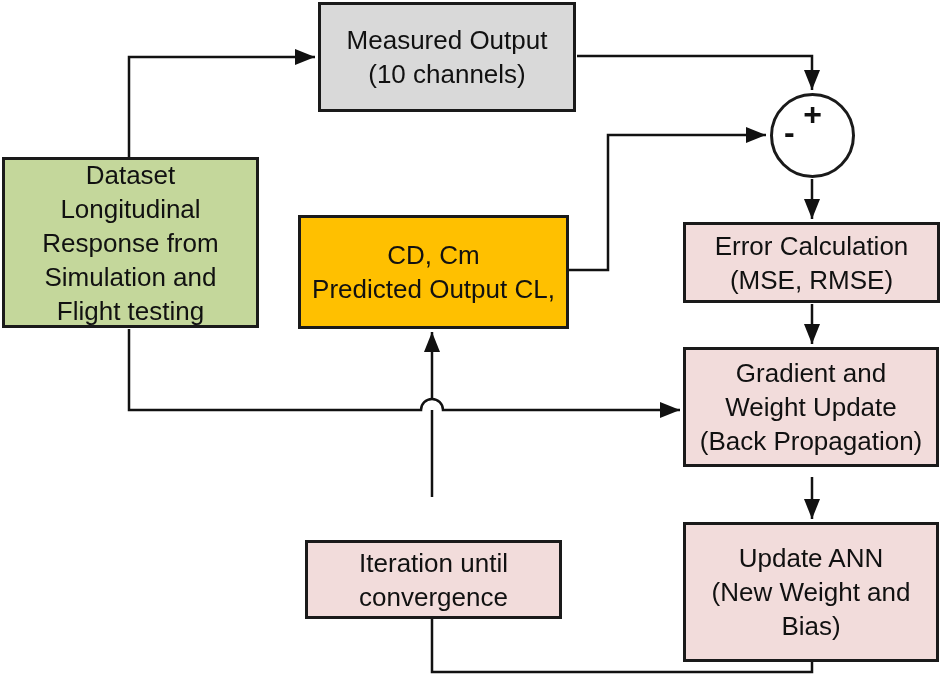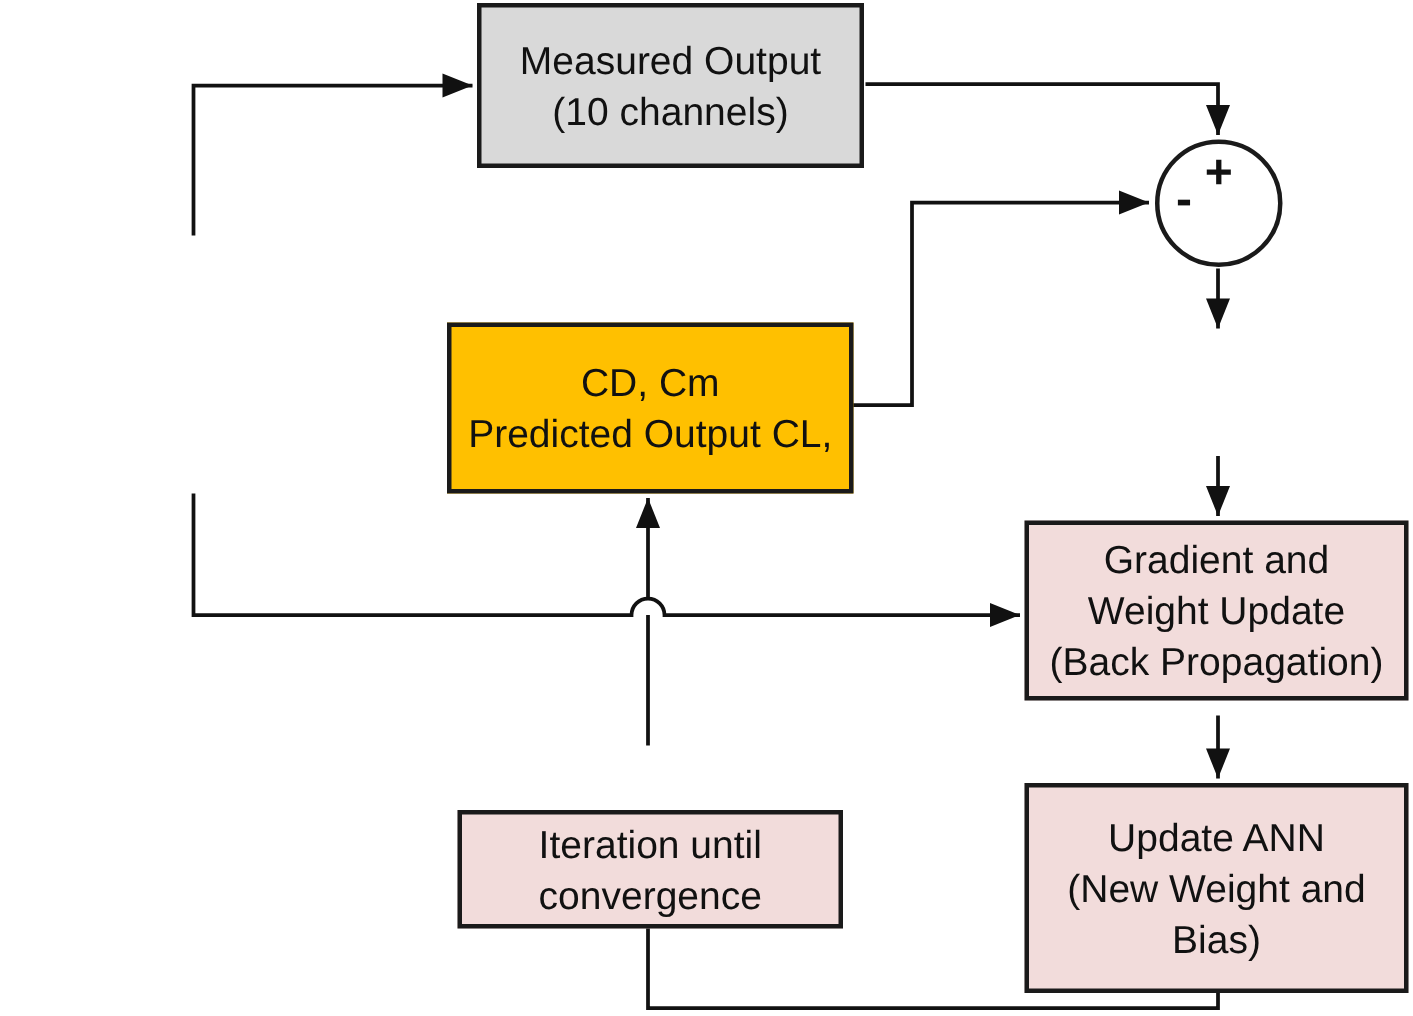--- a/index.html
+++ b/index.html
@@ -90,31 +90,42 @@
     <path d="M 421 410 A 11 11 0 0 1 443 410 Z" fill="#ffffff" stroke="none"></path>
 
     <path d="M 129 329 L 129 410 L 421 410 A 11 11 0 0 1 443 410 L 680 410" fill="none" stroke="#111111" stroke-width="2.5" marker-end="url(#arrowhead)"></path>
   </svg>
 
   <div class="node measured">
     <div>Measured Output</div>
     <div>(10 channels)</div>
   </div>
 
+  <div class="node dataset">
+    <div>Dataset</div>
+    <div>Longitudinal</div>
+    <div>Response from</div>
+    <div>Simulation and</div>
+    <div>Flight testing</div>
+  </div>
 
   <div class="node predicted">
     <div>CD, Cm</div>
     <div>Predicted Output CL,</div>
   </div>
 
   <div class="sumcircle">
     <span class="plus">+</span>
     <span class="minus">-</span>
   </div>
 
+  <div class="node error">
+    <div>Error Calculation</div>
+    <div>(MSE, RMSE)</div>
+  </div>
 
   <div class="node gradient">
     <div>Gradient and</div>
     <div>Weight Update</div>
     <div>(Back Propagation)</div>
   </div>
 
   <div class="node updateann">
     <div>Update ANN</div>
     <div>(New Weight and</div>

